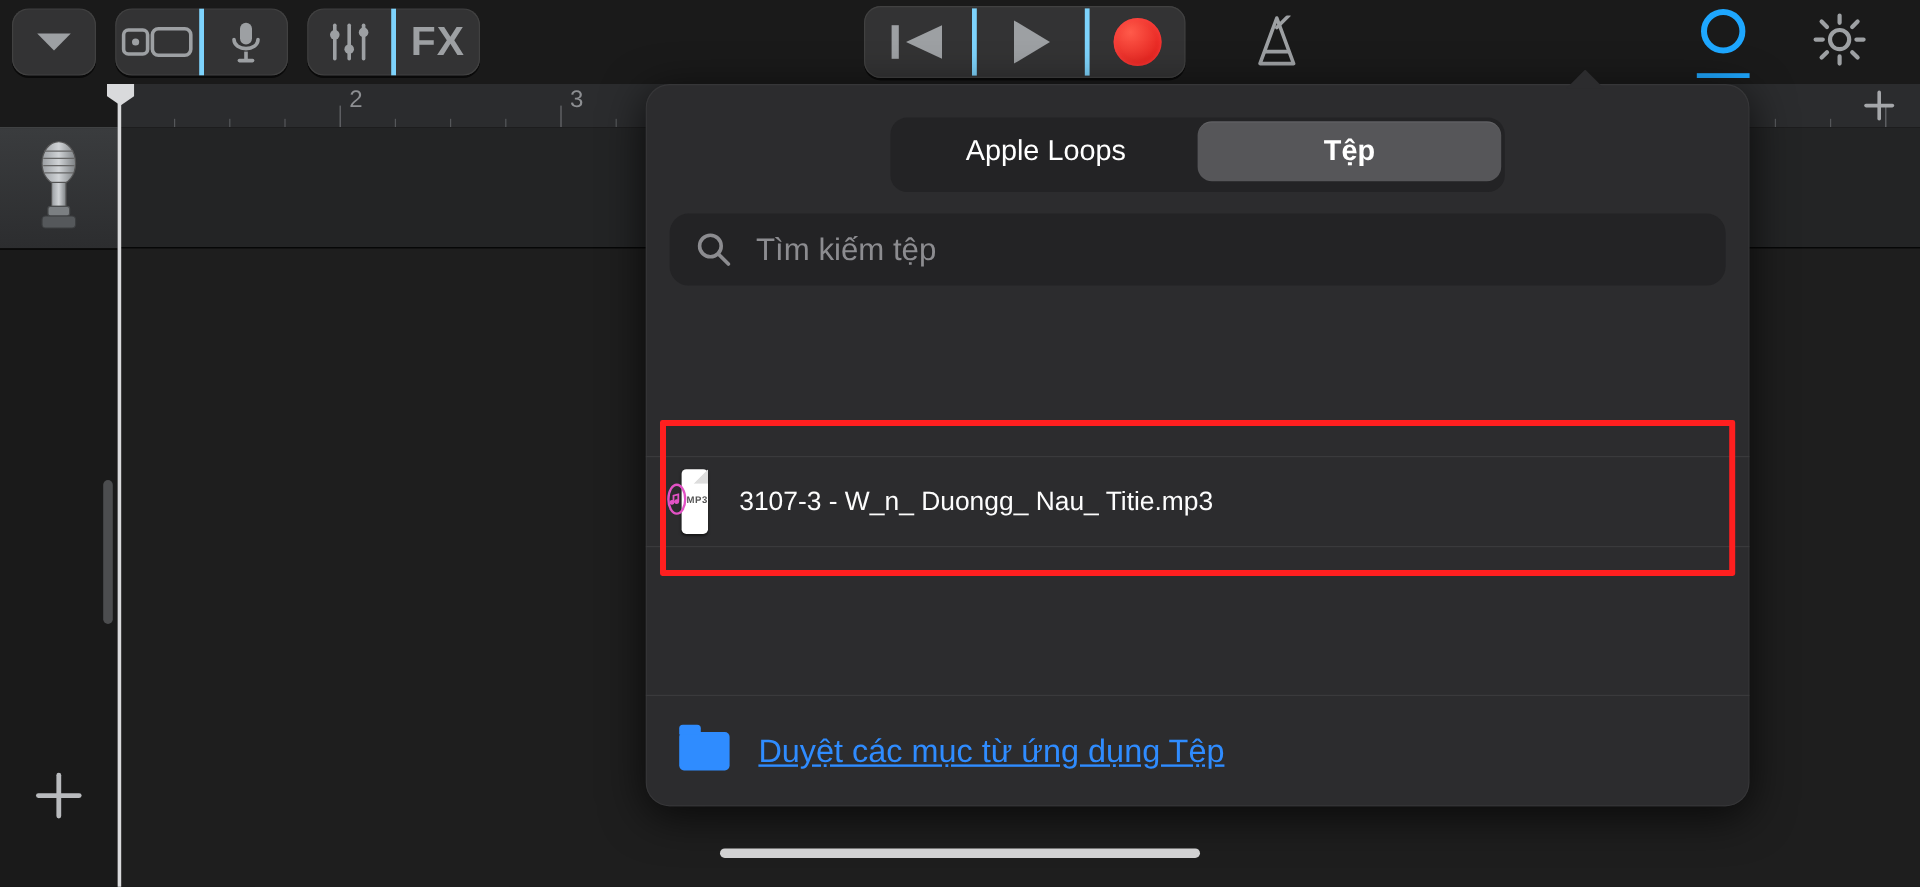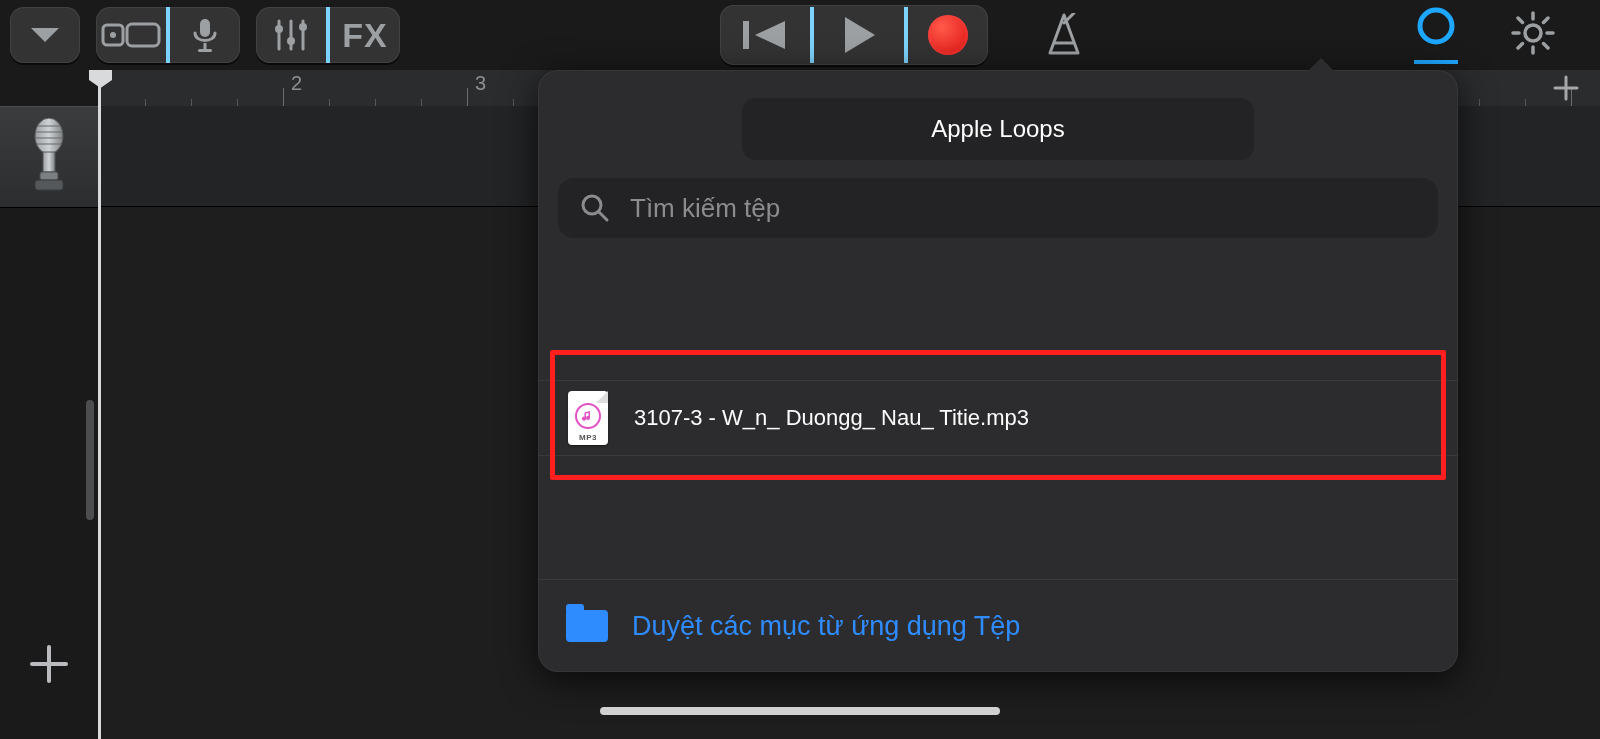--- a/index.html
+++ b/index.html
@@ -198,21 +198,21 @@
     z-index: 51;
   }
 
   .seg-control {
     margin: 28px auto 0 auto;
     width: 506px;
     height: 56px;
     background: #232325;
     border-radius: 14px;
     display: flex;
-    align-items: center;
+    align-items: flex-start;
     padding: 3px;
   }
   .seg-item {
     flex: 1;
     height: 50px;
     border-radius: 12px;
     display: flex;
     align-items: center;
     justify-content: center;
     color: #fff;
@@ -271,27 +271,27 @@
     height: 74px;
     display: flex;
     align-items: center;
     padding: 0 30px;
     gap: 26px;
     border-top: 1px solid #3a3a3c;
     border-bottom: 1px solid #3a3a3c;
     cursor: grab;
   }
   .file-thumb {
-    width: 40px;
+    width: 22px;
     height: 54px;
     background: #fff;
     border-radius: 4px;
     position: relative;
     display: flex;
-    flex-direction: column;
+    flex-direction: row;
     align-items: center;
     justify-content: flex-end;
     box-shadow: 0 1px 2px rgba(0,0,0,0.5);
   }
   .file-thumb::after {
     content: "";
     position: absolute;
     top: 0; right: 0;
     width: 12px; height: 12px;
     background: linear-gradient(135deg, transparent 49%, #ddd 51%);
@@ -335,20 +335,21 @@
     content: "";
     position: absolute;
     top: -6px; left: 0;
     width: 18px; height: 8px;
     background: #2f8cff;
     border-radius: 3px 3px 0 0;
   }
   .browse-link {
     color: #2f8cff;
     font-size: 27px;
+    text-decoration: underline;
   }
 
   
   .home-indicator {
     position: absolute;
     bottom: 24px;
     left: 50%;
     transform: translateX(-50%);
     width: 400px;
     height: 8px;
@@ -543,20 +544,23 @@
   </div>
 </div>
 
 <div class="popover-arrow"></div>
 <div class="popover">
 
   <div class="seg-control">
     <div class="seg-item">
       <span>Apple Loops</span>
     </div>
+    <div class="seg-item active">
+      <span>Tệp</span>
+    </div>
   </div>
 
   <div class="search-box">
     <svg width="30" height="30" viewBox="0 0 30 30">
       <circle cx="12" cy="12" r="9" fill="none" stroke="#8c8c90" stroke-width="3"></circle>
       <line x1="19" y1="19" x2="27" y2="27" stroke="#8c8c90" stroke-width="3" stroke-linecap="round"></line>
     </svg>
     <input type="text" placeholder="Tìm kiếm tệp" style="">
   </div>
 

